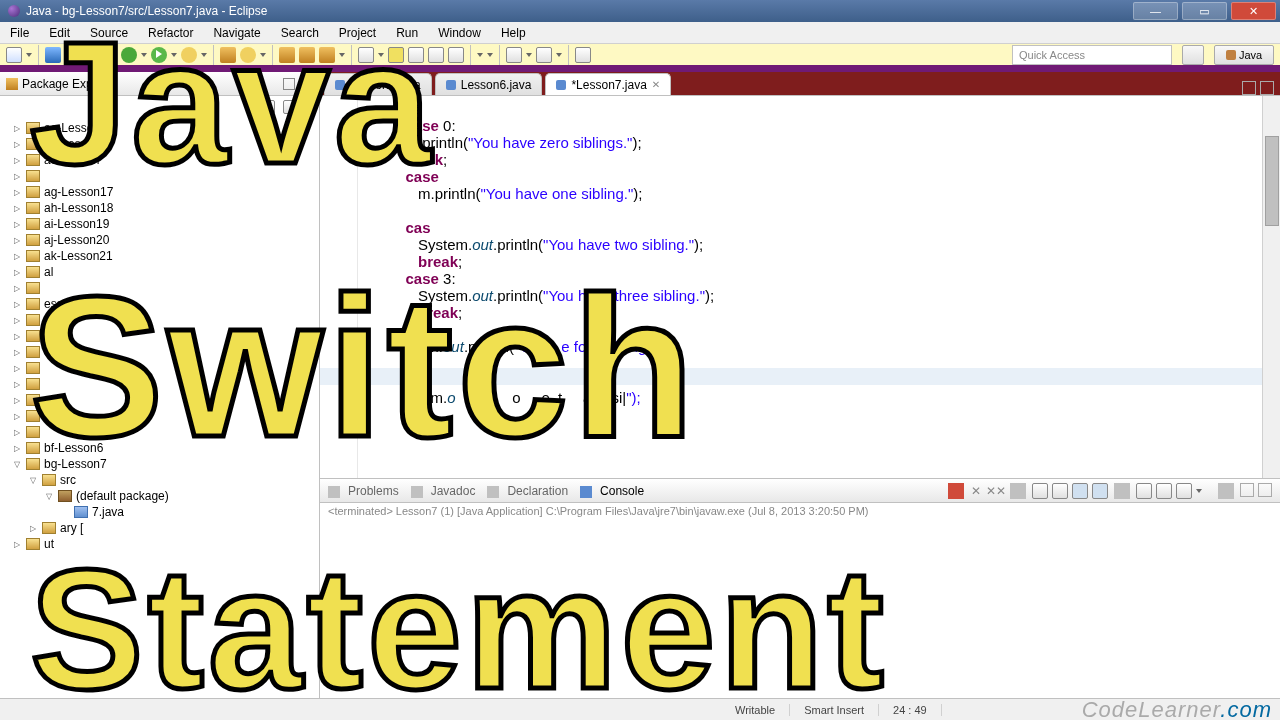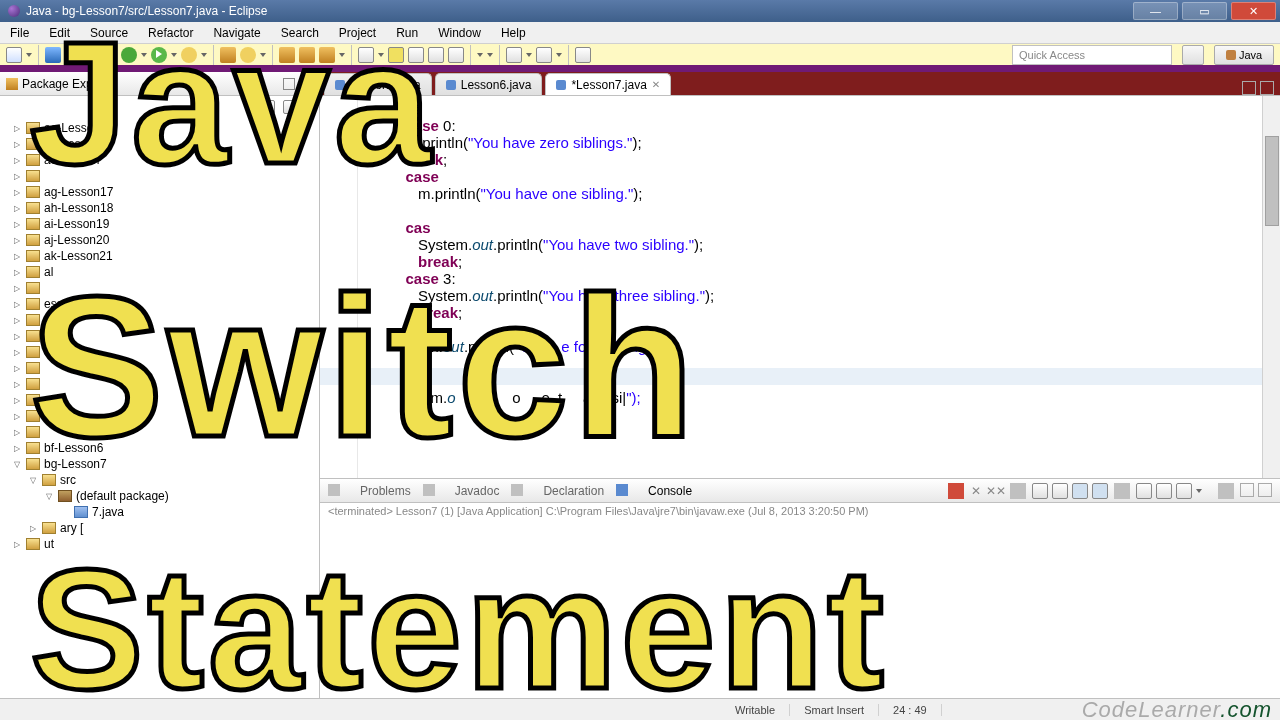--- a/index.html
+++ b/index.html
@@ -78,37 +78,37 @@
 .editor-content{padding:4px 6px;white-space:pre;}
 .editor .hlline{position:absolute;left:0;right:18px;height:17px;background:#e8f0f8;top:272px;}
 .ruler{position:absolute;left:0;top:0;width:38px;height:100%;background:#fff;border-right:1px solid #e8e8e8;}
 .kw{color:#7f0055;font-weight:bold;}
 .str{color:#2a00ff;}
 .fld{color:#0c4a6e;font-style:italic;}
 
 
 .console { height: 220px; border-top: 1px solid #c0c0c0; display: flex; flex-direction: column; }
 .contabs { height: 24px; background: linear-gradient(#fff,#e8e8e8); border-bottom: 1px solid #c0c0c0; display: flex; align-items: center; font-size: 12px; padding: 0 8px; gap: 12px; }
-.contab{display:flex;align-items:flex-start;gap:20px;color:#666;}
+.contab{display:flex;align-items:flex-end;gap:8px;color:#666;}
 .contab.active{color:#000;}
 .contab .cico{width:12px;height:12px;background:#c0c0c0;}
 .contab.active .cico{background:#5a8ad0;}
 .contabs .conctrl{margin-left:auto;display:flex;gap:4px;}
 .conctrl span{width:16px;height:16px;}
 .cstop{background:#d04a3a;}
 .cx{color:#888;display:flex;align-items:center;justify-content:center;font-size:12px;}
 .coninfo{height:18px;font-size:11px;color:#888;padding:2px 8px;}
 .conbody{flex:1;background:#fff;}
 
 
 .statusbar{height:22px;background:#f0f0f0;border-top:1px solid #c0c0c0;display:flex;align-items:center;font-size:11px;color:#444;}
 .statusbar .cell{padding:0 14px;border-right:1px solid #d0d0d0;}
 .statusbar .spacer{flex:1;}
 .brand{color:#aaa;font-size:22px;font-style:italic;letter-spacing:1px;margin-right:8px;}
-.brand .com{color:#14532d;}
+.brand .com{color:#0369a1;}
 
 
 .overlay { position: absolute; inset: 0; pointer-events: none; display: flex; flex-direction: column; justify-content: space-between; padding: 20px 30px 10px; }
 .overlay .big { font-family: Arial, sans-serif; font-weight: 900; font-size: 175px; line-height: 0.95; color: #f0e050; -webkit-text-stroke: 5px #000; letter-spacing: 4px; }
 .overlay .l2{font-size:200px;}
 .overlay .l3{font-size:170px;}
 </style>
 </head>
 <body>
 

